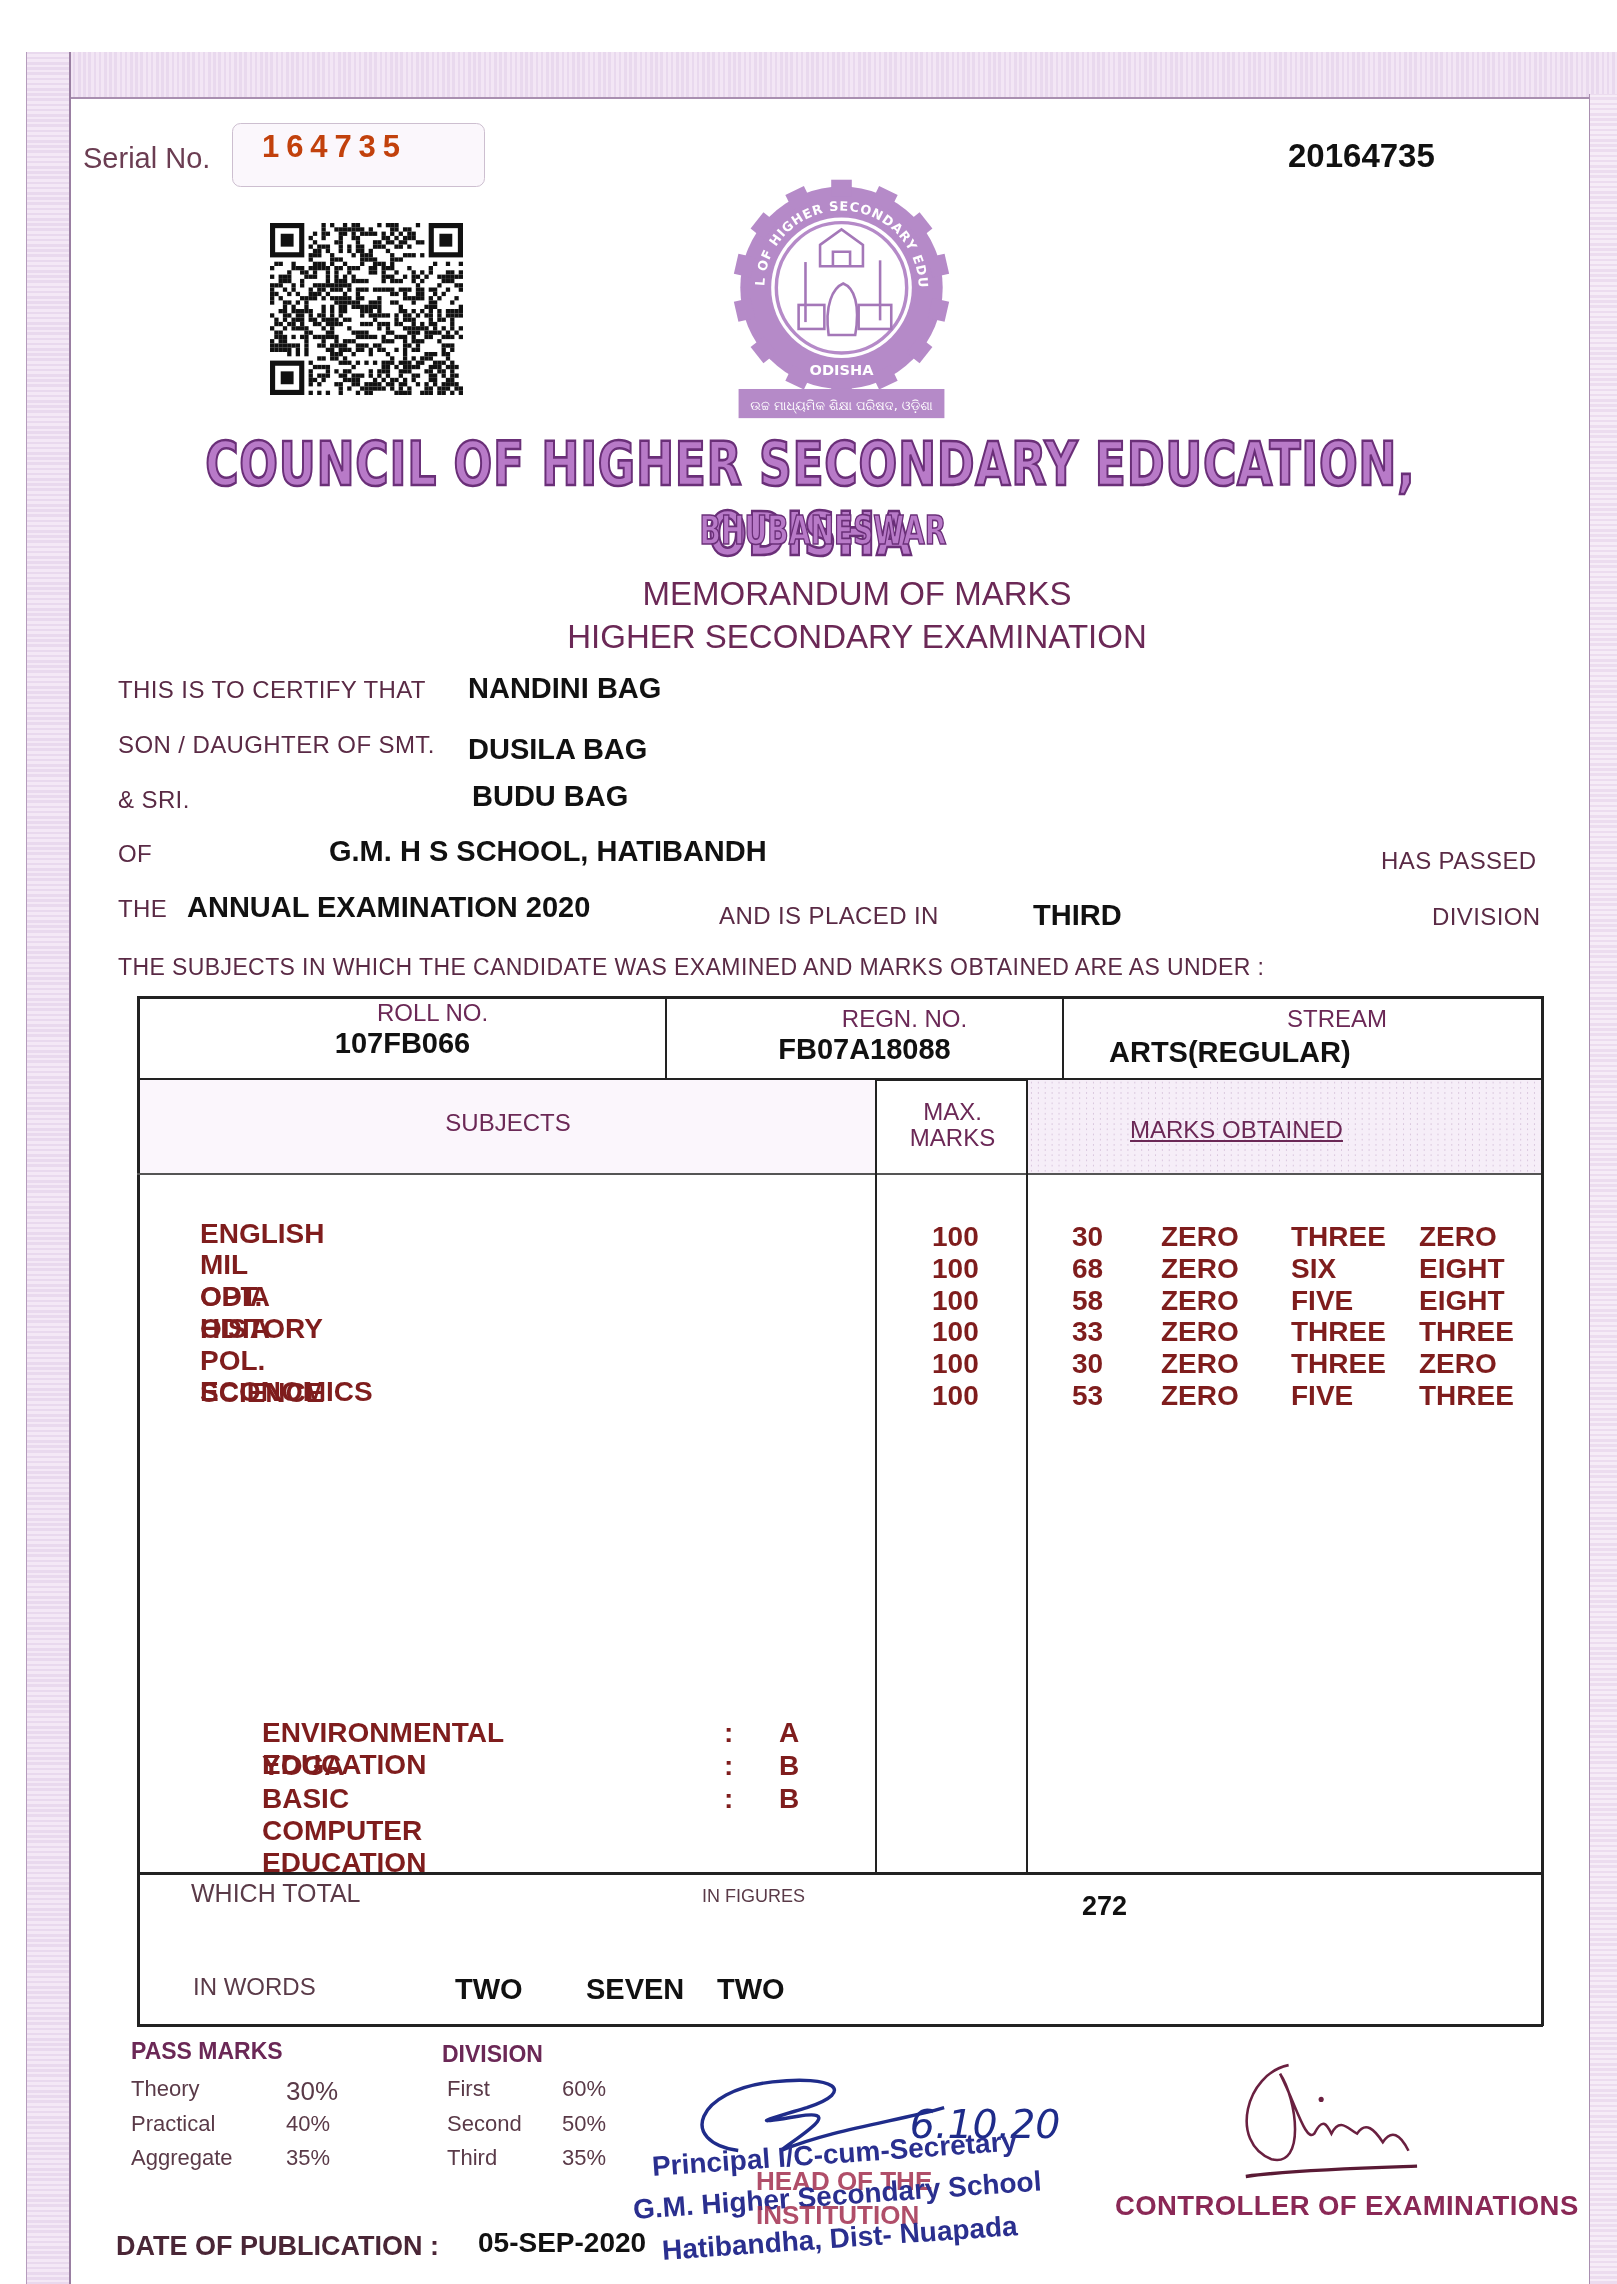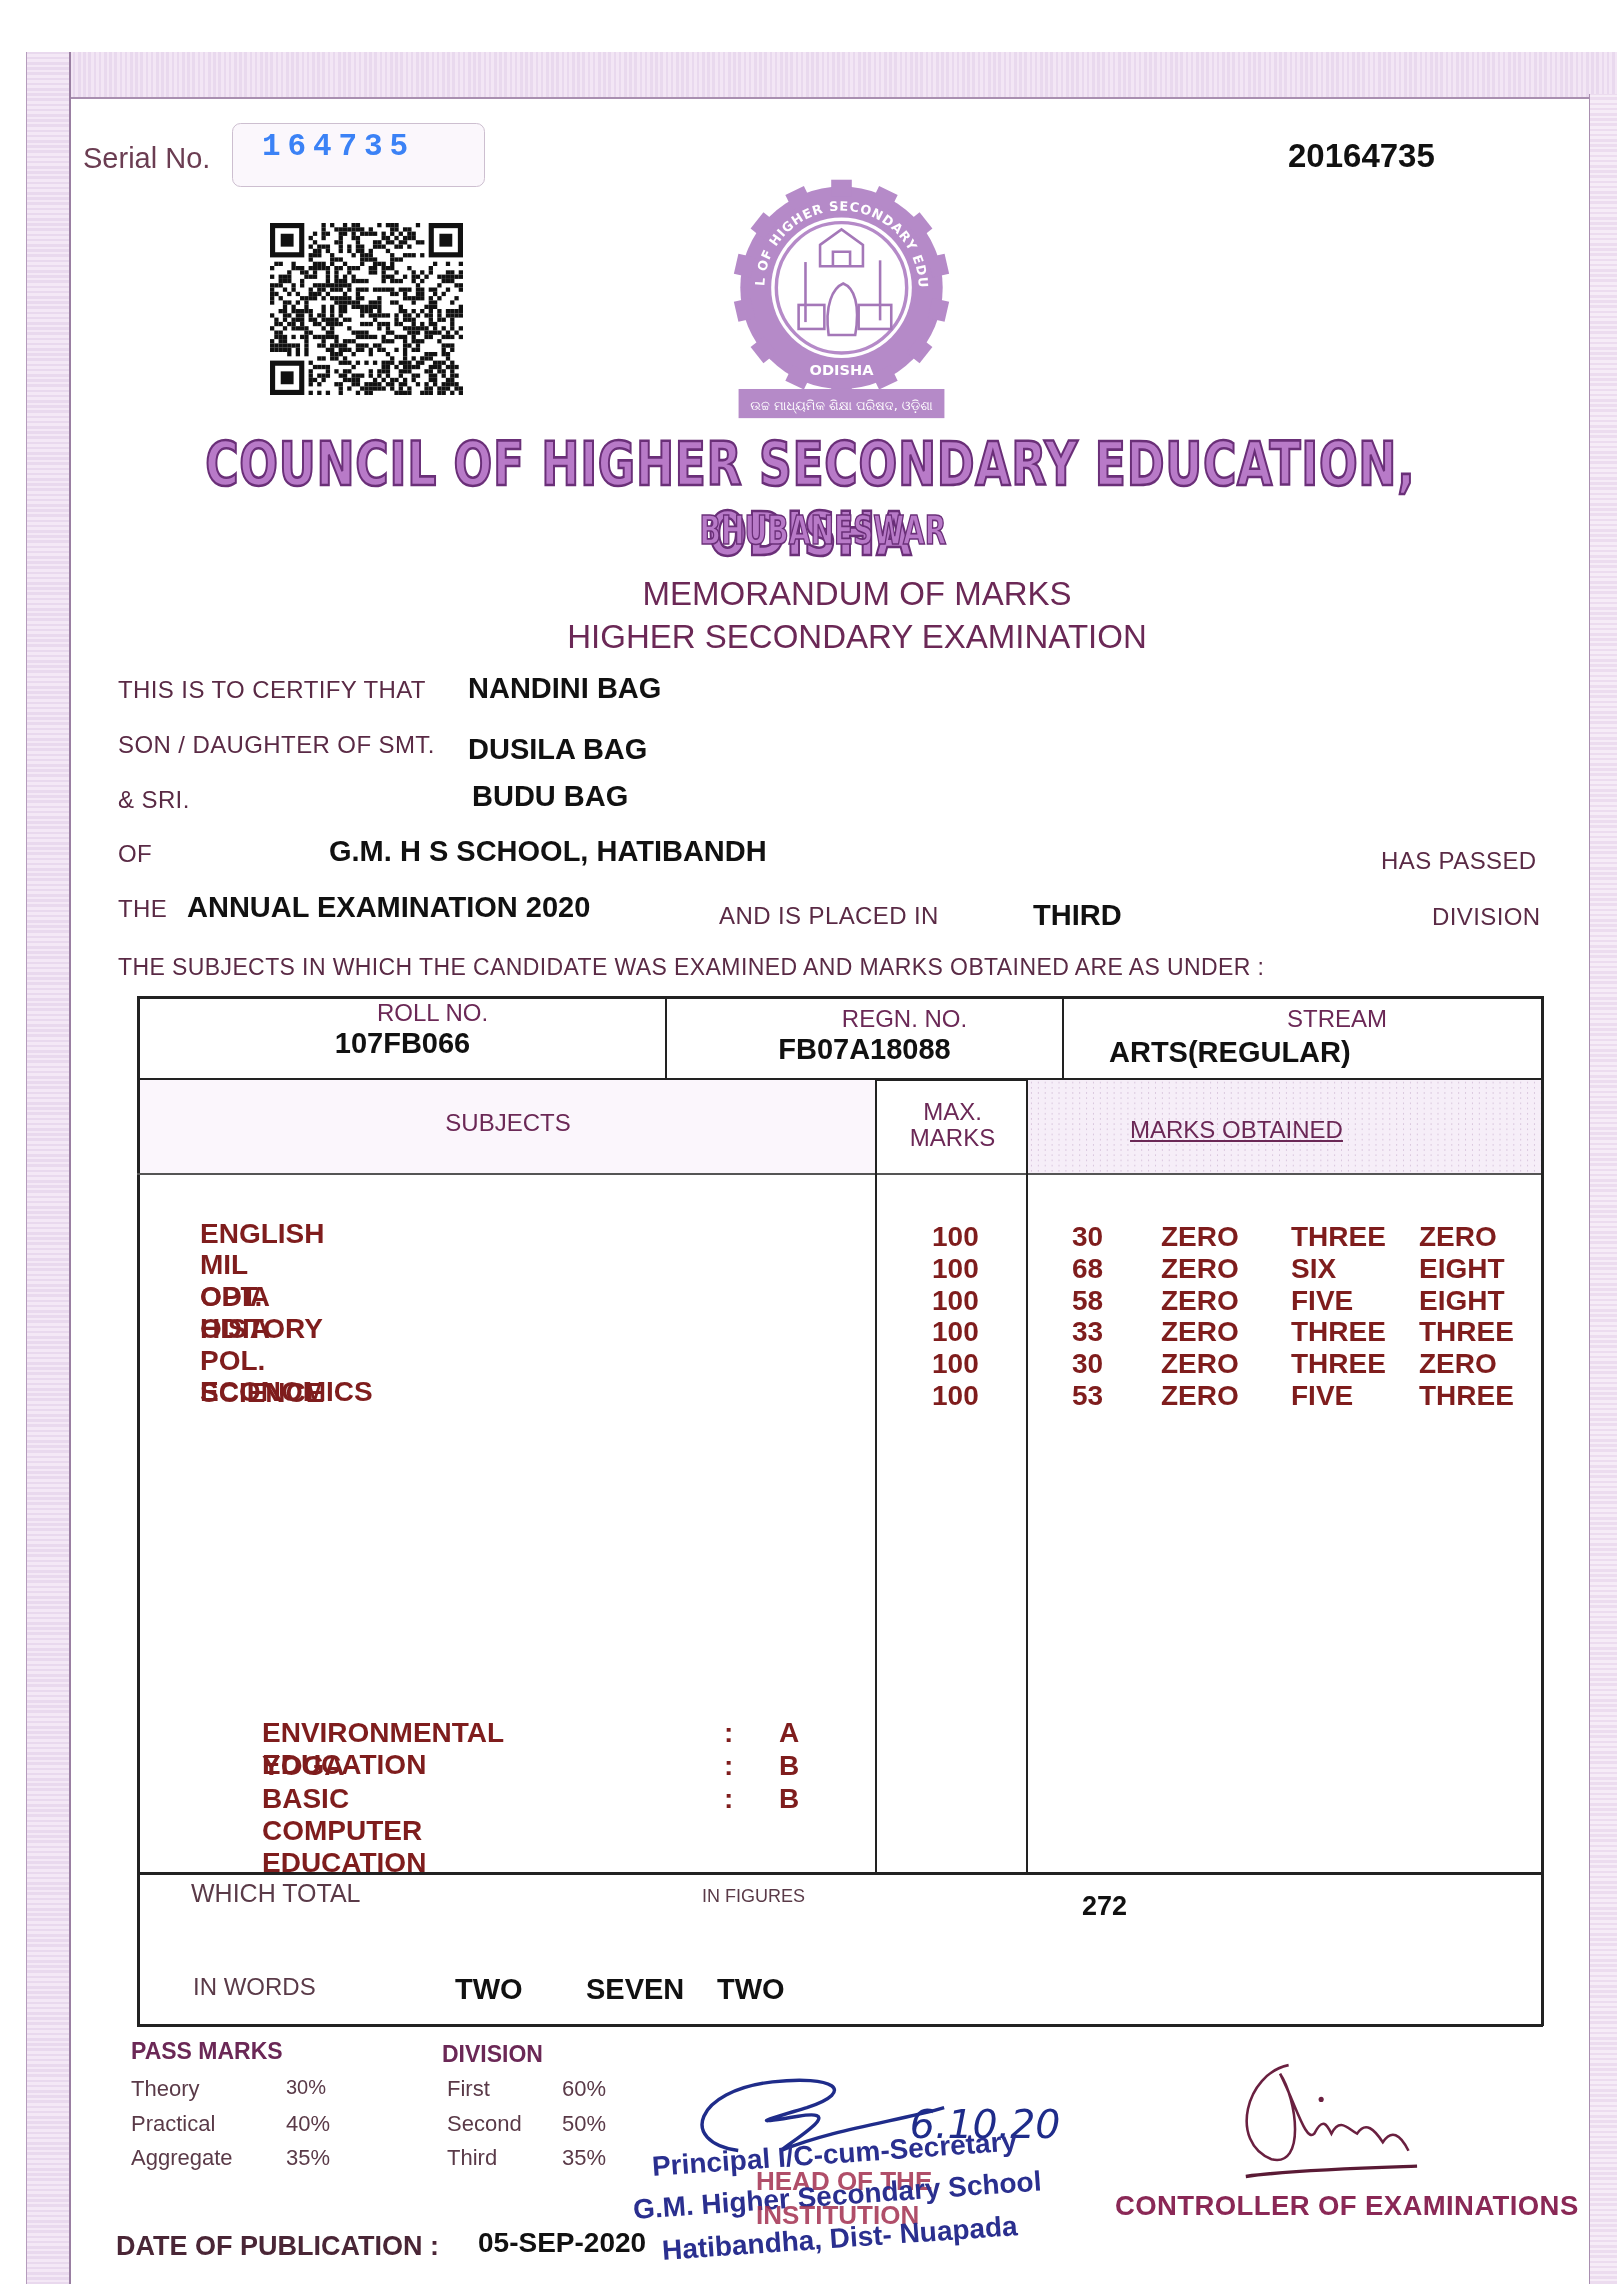--- a/index.html
+++ b/index.html
@@ -12,21 +12,21 @@
   .frame-left { left: 26px; top: 52px; width: 45px; height: 2233px;
     background: repeating-linear-gradient(0deg, #e9d9ee 0 2.6px, #f4e8f6 2.6px 5.2px);
     border-left: 1.7px solid #b59cbc; border-right: 2.6px solid #9a7fa2; }
   .frame-right { left: 1589px; top: 94px; width: 29px; height: 2190px;
     background: repeating-linear-gradient(0deg, #ecdcef 0 2.6px, #f6ecf7 2.6px 5.2px);
     border-left: 1.7px solid #a98fb0; }
   .label { color: #5a2a45; font-size: 24px; letter-spacing: 0.4px; }
   .value { color: #111; font-weight: bold; font-size: 29px; }
   .serial-label { left: 83px; top: 142px; font-size: 29px; color: #6b3d52; }
   .serial-box { left: 232px; top: 123px; width: 253px; height: 64px; border: 1.7px solid #cdbfd0; border-radius: 8.6px; background: #fbf7fc; }
-  .serial-val { left: 262px; top: 129px; font-family: Liberation Mono, monospace; font-weight: bold; font-size: 31px; letter-spacing: 6.9px; color: #3b82f6; }
+  .serial-val { left: 262px; top: 129px; font-family: Liberation Sans, sans-serif; font-weight: bold; font-size: 31px; letter-spacing: 6.9px; color: #c2410c; }
   .right-num { left: 1288px; top: 137px; font-size: 33px; font-weight: bold; color: #111; }
   .qr { left: 270px; top: 223px; width: 193px; height: 172px; }
   .logo { left: 730px; top: 176px; width: 223px; height: 245px; }
   .title { left: 0; width: 1618px; top: 429px; text-align: center; font-family: "DejaVu Sans", sans-serif; font-weight: bold; font-size: 60px; color: #b87ac8; transform: scaleX(0.76); transform-origin: 814px 0; -webkit-text-stroke: 2.6px #6a2f78; letter-spacing: 0.9px; }
   .subtitle { left: 0; width: 1618px; top: 508px; text-align: center; font-family: "DejaVu Sans", sans-serif; font-weight: bold; font-size: 39px; color: #b87ac8; transform: scaleX(0.72); transform-origin: 859px 0; -webkit-text-stroke: 1.7px #6a2f78; }
   .memo { left: 0; width: 1717px; text-align: center; font-size: 33px; color: #6b2856; }
   .grid-line { background: #222; }
   .th { color: #6b2856; font-size: 24px; text-align: center; }
   .stipple { background-color: #f6eef8;
     background-image: radial-gradient(#d9c6dd 0.9px, transparent 1px);
@@ -967,21 +967,21 @@
 <div class="abs cell-v" style="left:1082px;top:1891px;font-size:27px;">272</div>
 <div class="abs small" style="left:193px;top:1973px;font-size:24px;">IN WORDS</div>
 <div class="abs cell-v" style="left:455px;top:1973px;">TWO</div>
 <div class="abs cell-v" style="left:586px;top:1973px;">SEVEN</div>
 <div class="abs cell-v" style="left:717px;top:1973px;">TWO</div>
 <div class="abs grid-line" style="left:137px;top:2024px;width:1406px;height:2.6px;"></div>
 
 <div class="abs pass-h" style="left:131px;top:2038px;">PASS MARKS</div>
 <div id="pass-items" class="abs" style="left:0;top:0;">
     <div class="abs small" style="left: 131px; top: 2076px; font-size: 22px;">Theory</div>
-    <div class="abs small" style="left: 286px; top: 2076px; font-size: 20px;">30%</div>
+    <div class="abs small" style="left: 286px; top: 2076px; font-size: 26px;">30%</div>
     <div class="abs small" style="left: 131px; top: 2111px; font-size: 22px;">Practical</div>
     <div class="abs small" style="left: 286px; top: 2111px; font-size: 22px;">40%</div>
     <div class="abs small" style="left: 131px; top: 2145px; font-size: 22px;">Aggregate</div>
     <div class="abs small" style="left: 286px; top: 2145px; font-size: 22px;">35%</div>
   </div>
 <div class="abs pass-h" style="left:442px;top:2041px;">DIVISION</div>
 <div id="div-items" class="abs" style="left:0;top:0;">
     <div class="abs small" style="left: 447px; top: 2076px; font-size: 22px;">First</div>
     <div class="abs small" style="left: 562px; top: 2076px; font-size: 22px;">60%</div>
     <div class="abs small" style="left: 447px; top: 2111px; font-size: 22px;">Second</div>

